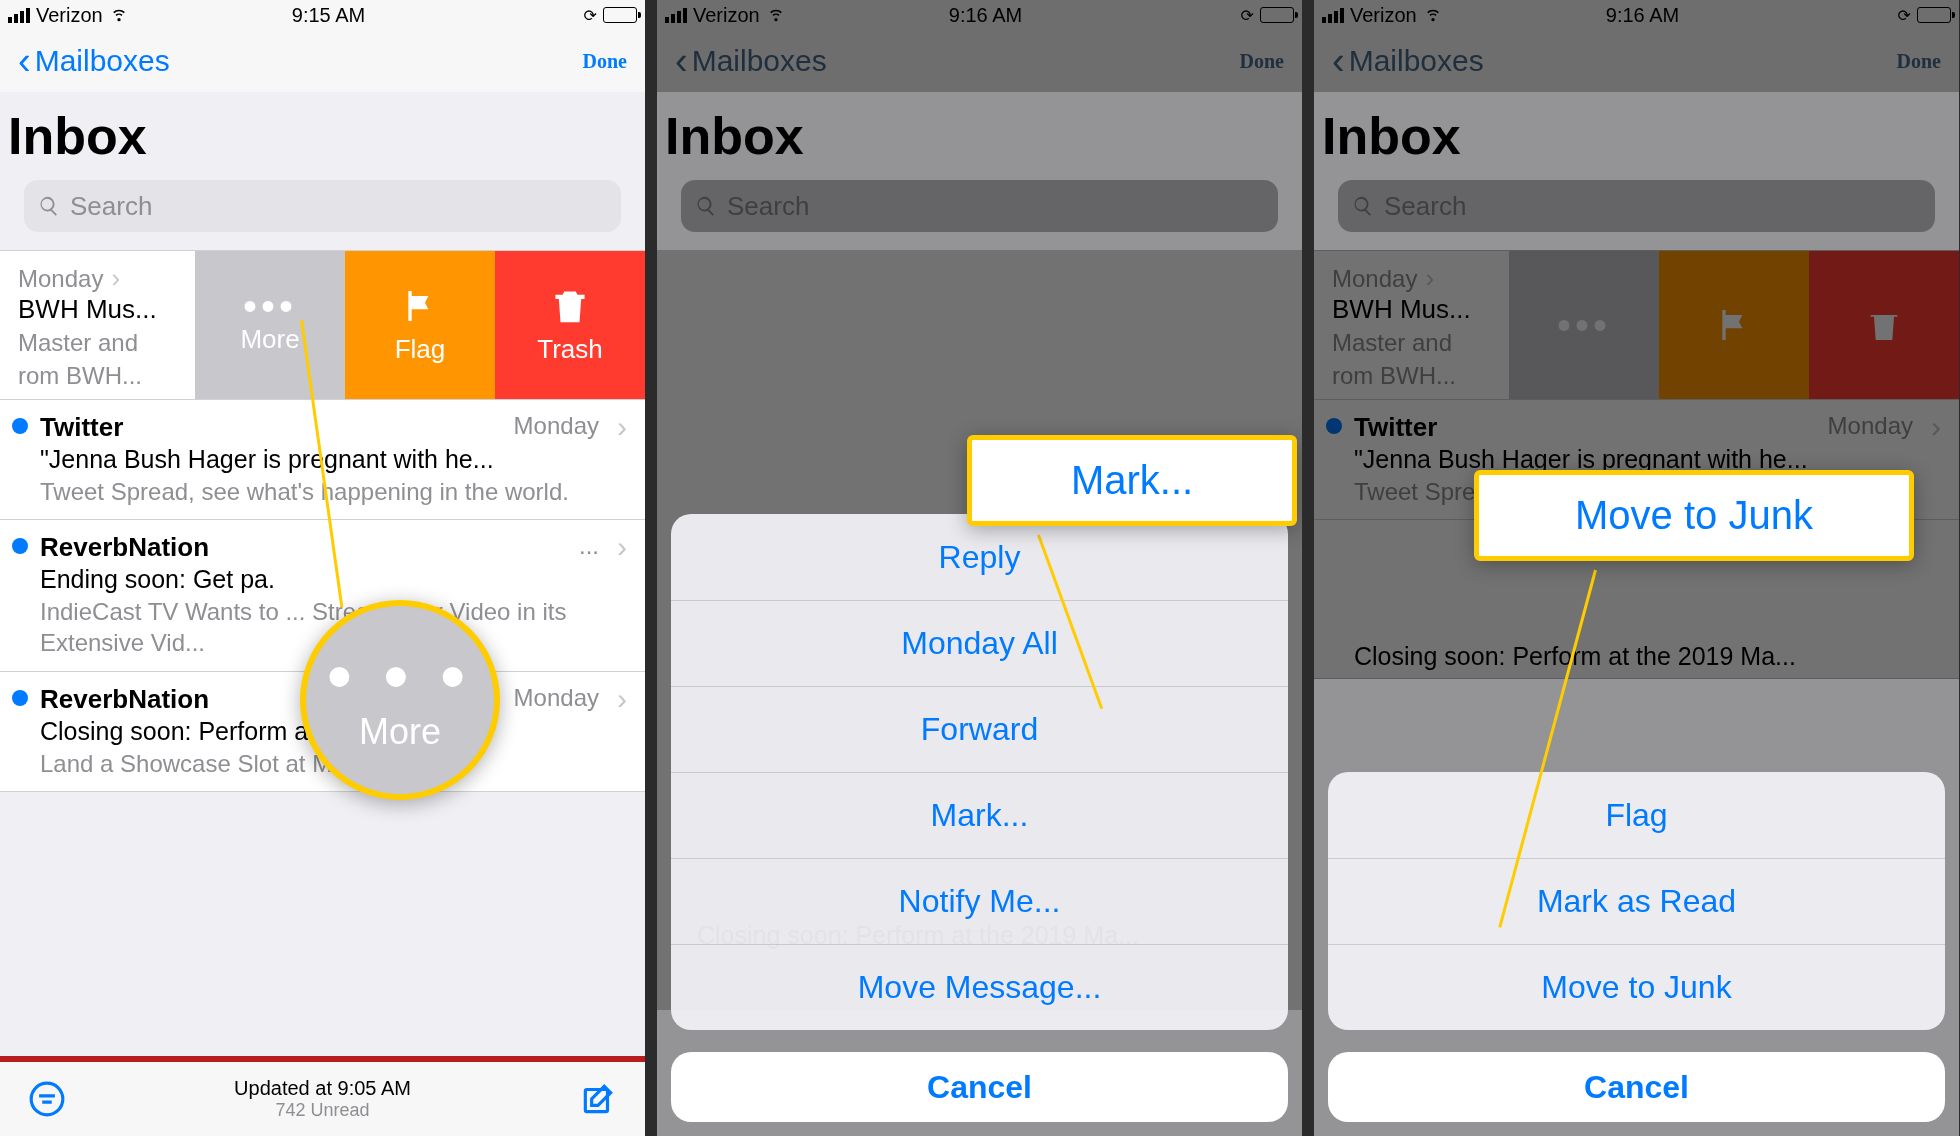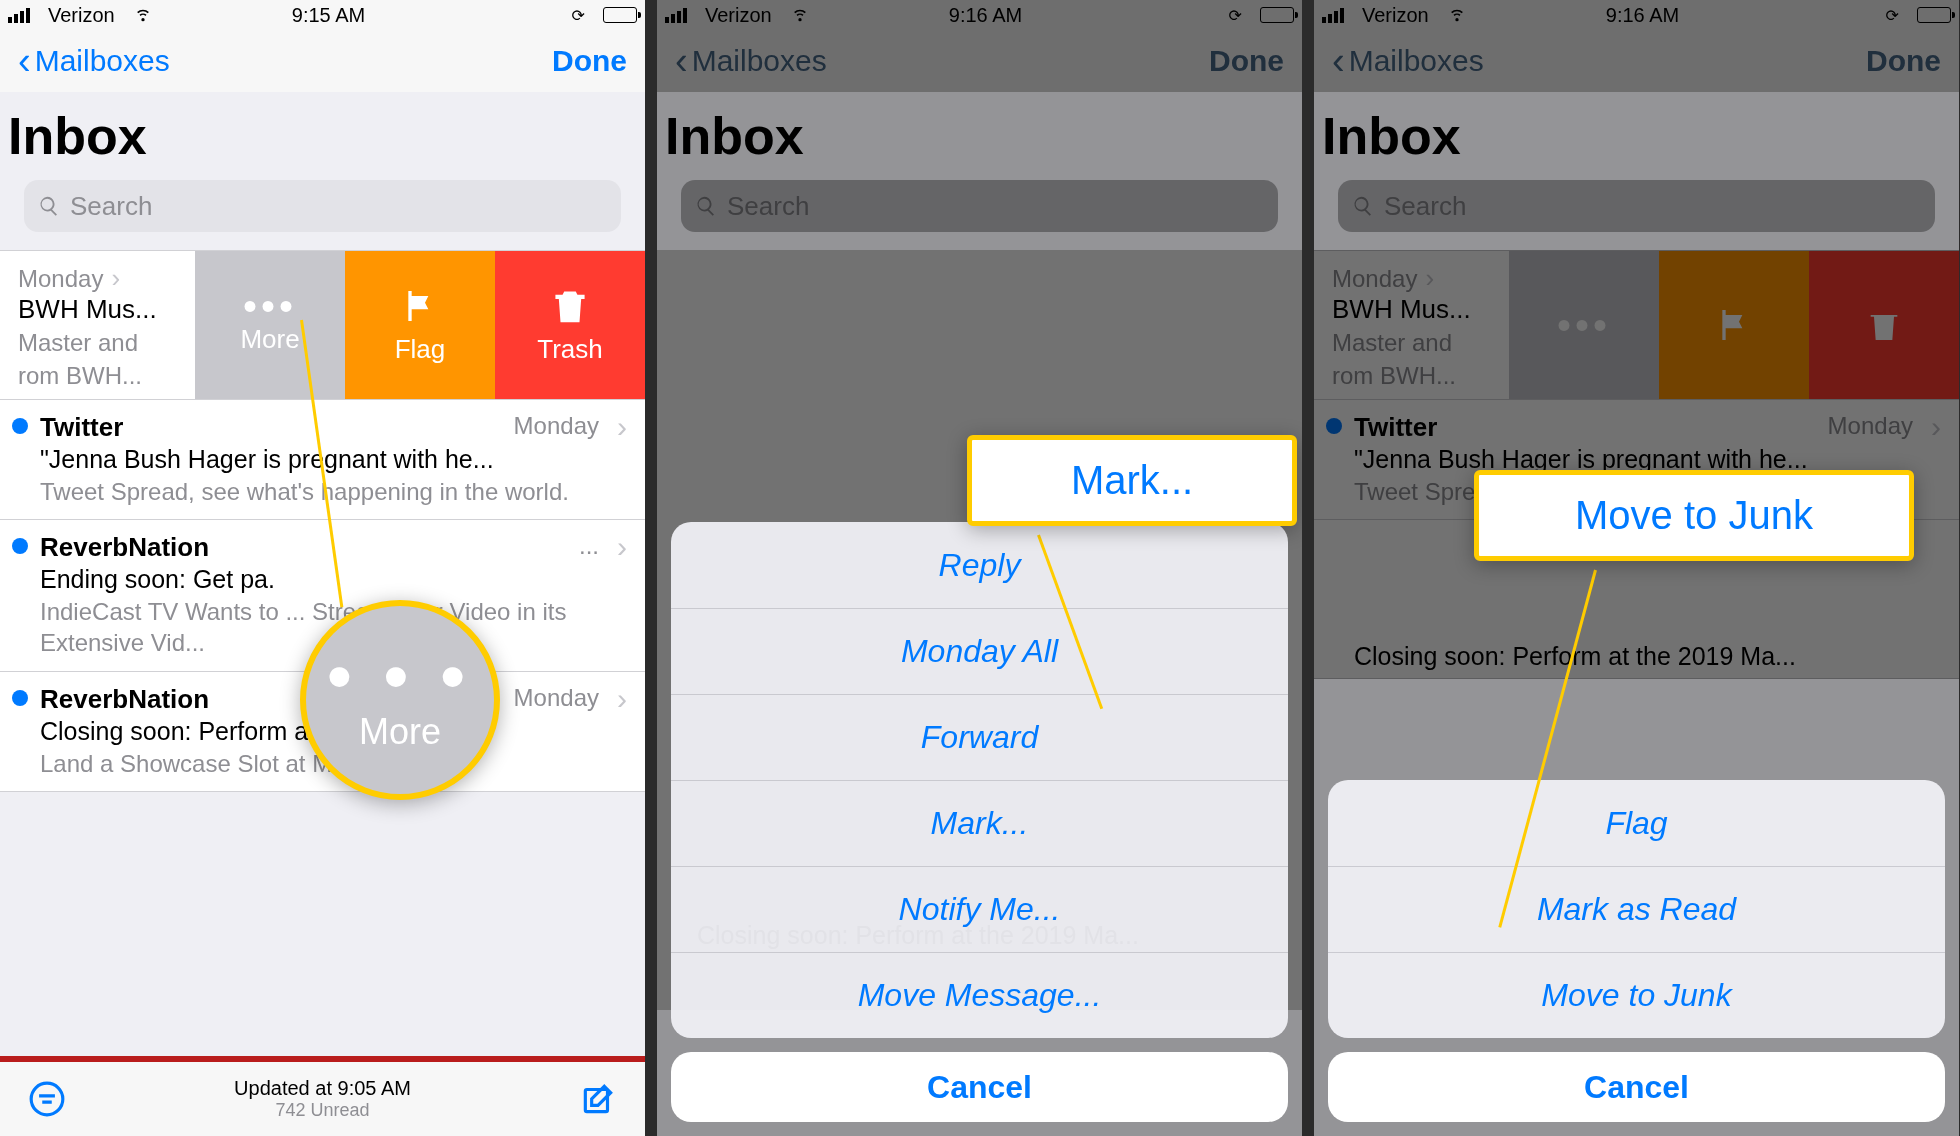--- a/index.html
+++ b/index.html
@@ -26,21 +26,21 @@
     height: 30px;
     display: flex;
     align-items: center;
     justify-content: space-between;
     padding: 0 8px;
     font-size: 20px;
     font-weight: 500;
     color: #000;
     background: #f7f7f7;
   }
-  .sb-left, .sb-right { display: flex; align-items: center; gap: 18px; }
+  .sb-left, .sb-right { display: flex; align-items: center; gap: 6px; }
   .sb-time { position:absolute; left:12px; right:0; text-align:center; }
   .signal { display: inline-flex; align-items: flex-end; gap: 2px; }
   .signal span { width: 4px; background: #000; display:inline-block; }
   .signal span:nth-child(1){height:6px;} .signal span:nth-child(2){height:9px;}
   .signal span:nth-child(3){height:12px;} .signal span:nth-child(4){height:15px;}
   .wifi { font-size: 18px; }
   .battery {
     width: 34px; height: 16px; border: 1.5px solid #000; border-radius: 3px;
     position: relative; display:inline-block;
   }
@@ -49,21 +49,21 @@
   .lock{font-size:16px;}
   
   .navbar {
     height: 62px;
     display:flex; align-items:center; justify-content:space-between;
     padding: 0 18px;
     background:#f7f7f7;
   }
   .navbar .back { display:flex; align-items:center; color:#007aff; font-size:30px; gap:2px;}
   .navbar .chev { font-size:38px; font-weight:300; line-height:0.5; margin-right:2px;}
-  .navbar .done { color:#007aff; font-size:30px; font-weight:600;}
+  .navbar .done { color:#007aff; font-size:20px; font-weight:600;font-family:Liberation Serif, serif;}
   .bigtitle { font-size:52px; font-weight:700; padding: 14px 8px 8px; }
   .searchbar {
     margin: 6px 24px 18px; background:#e3e3e8; border-radius:14px;
     height:52px; display:flex; align-items:center; padding:0 14px; color:#8e8e93;
     font-size:26px; gap:10px;
   }
   .searchbar svg{width:22px;height:22px;fill:#8e8e93;}
   .list { background:#fff; }
   .row {
     border-top:1px solid #d1d1d5; border-bottom:1px solid #d1d1d5;
@@ -98,22 +98,21 @@
   .toolbar .center .sub{font-size:18px;color:#8e8e93;}
   .toolbar svg{width:38px;height:38px;stroke:#007aff;fill:none;stroke-width:2;}
   
   .dim{position:absolute;inset:0;background:rgba(0,0,0,0.38);}
   
   .sheet{
     position:absolute; left:14px; right:14px; bottom:14px;
   }
   .sheet-group{
     background:rgba(240,240,245,0.94); border-radius:20px; overflow:hidden;
-    margin-bottom:14px;
-    font-style:italic;
+    margin-bottom:22px;
   }
   .sheet-btn{
     height:86px; display:flex; align-items:center; justify-content:center;
     font-size:32px; color:#007aff; border-top:1px solid rgba(120,120,128,0.28);
   }
   .sheet-btn:first-child{border-top:none;}
   .sheet-cancel{
     background:#fff; border-radius:20px; height:70px;
     display:flex;align-items:center;justify-content:center;
     font-size:32px; font-weight:600; color:#007aff;

